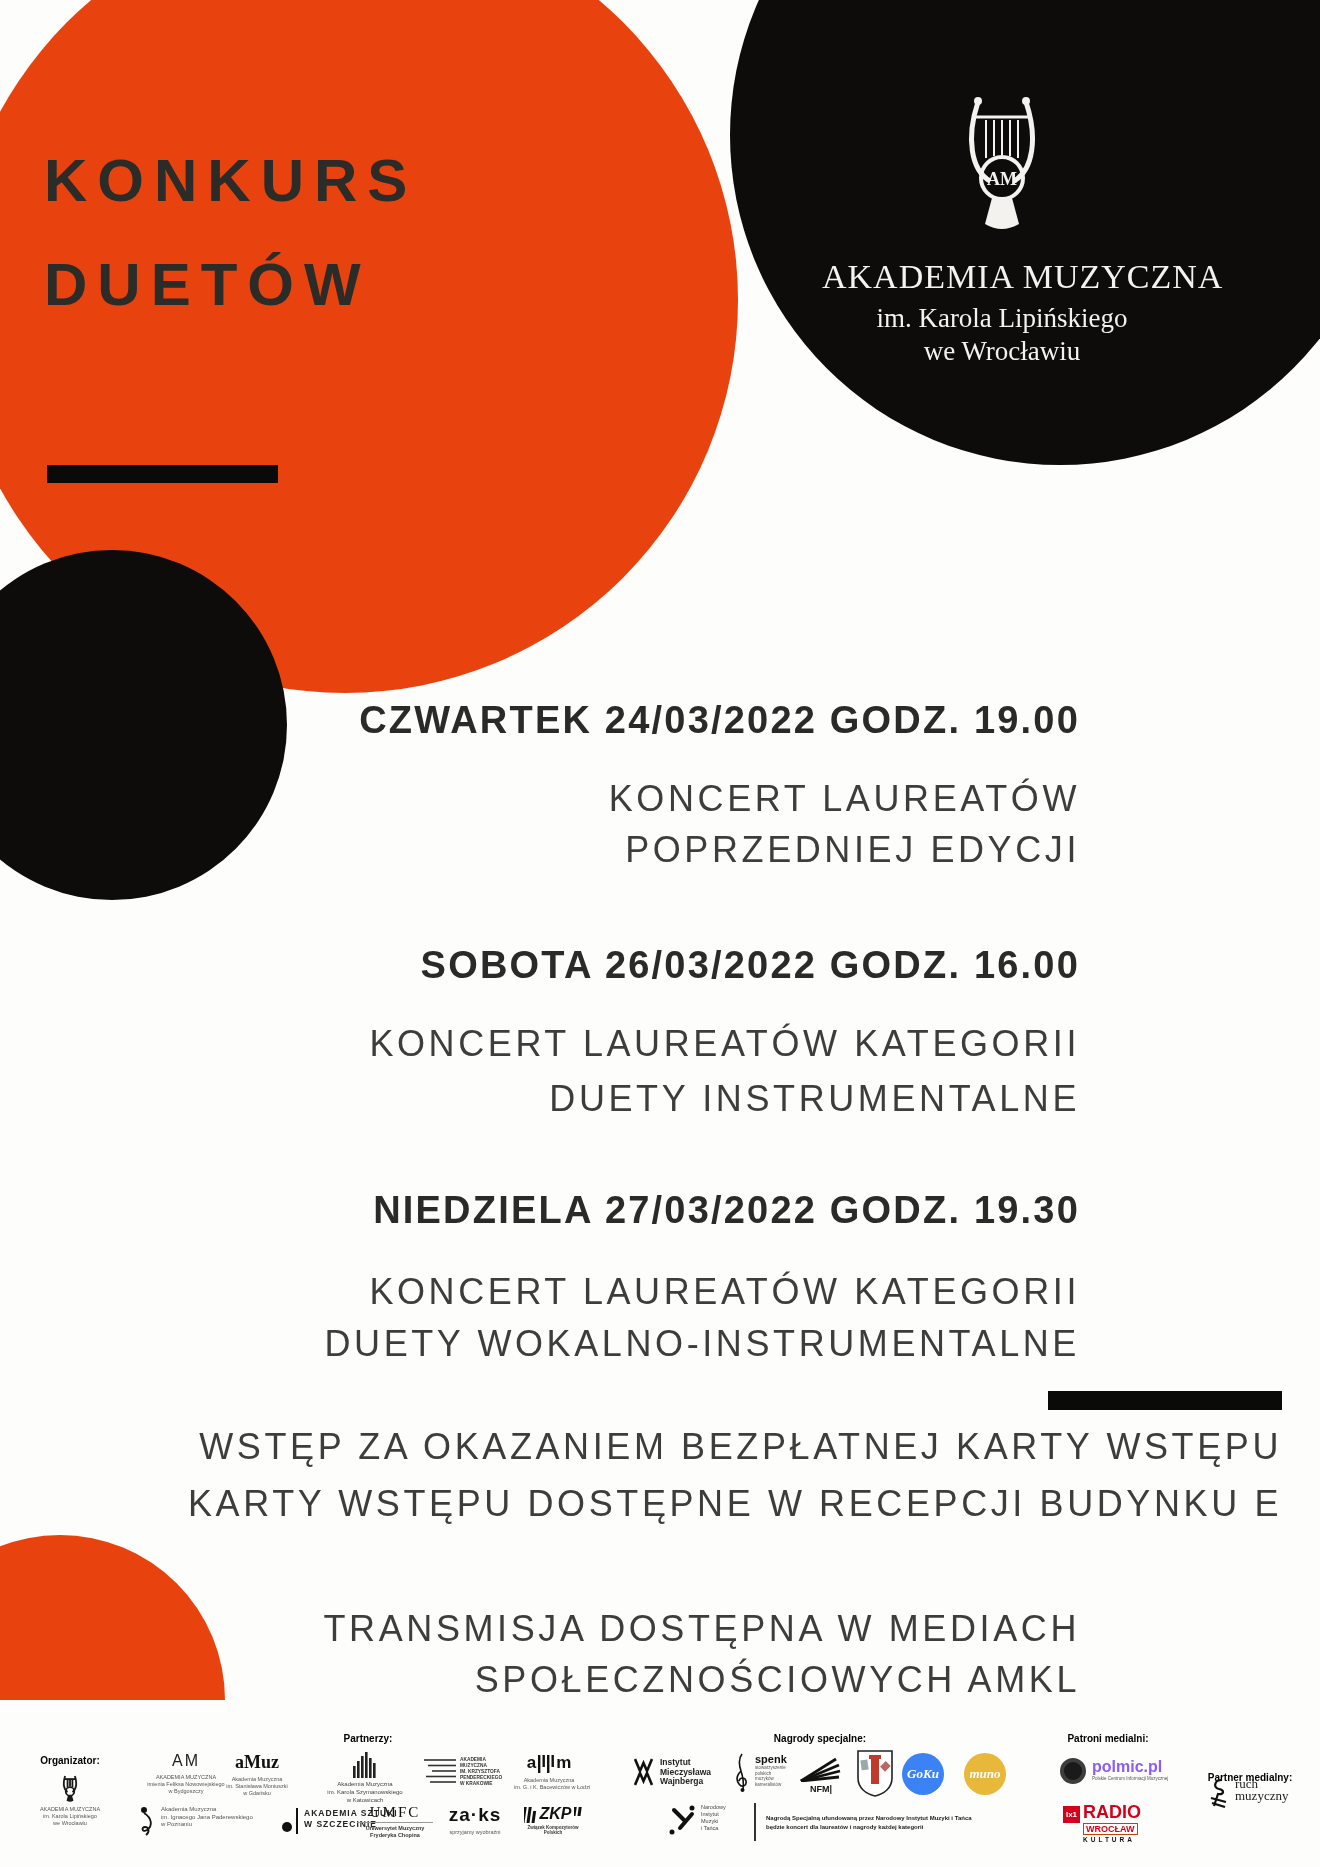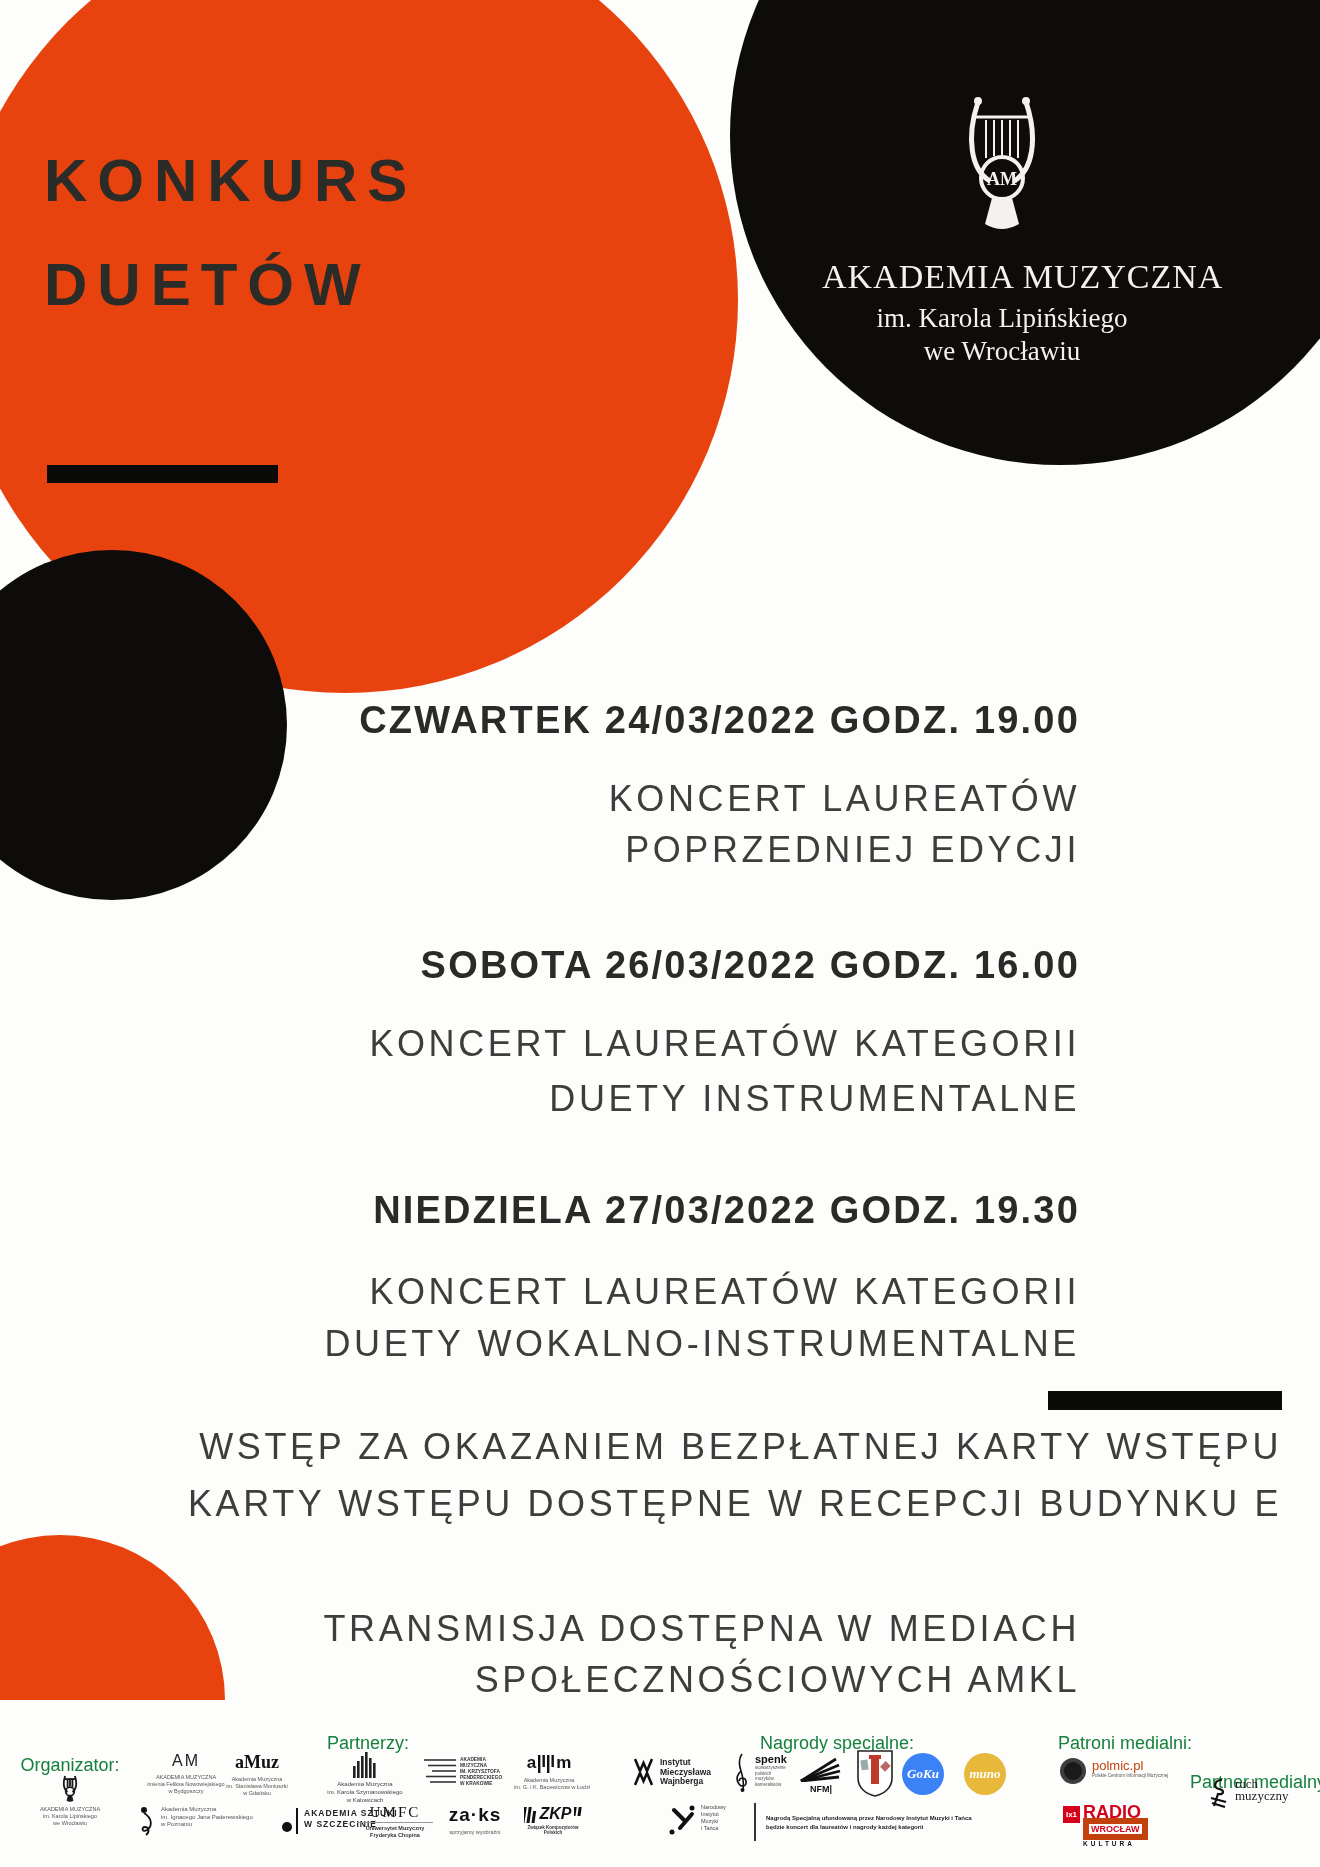--- a/index.html
+++ b/index.html
@@ -20,21 +20,21 @@
         font-family:"Liberation Serif",serif;white-space:nowrap;}
   .acad-name{top:258px;font-size:34px;letter-spacing:1px;}
   .acad-patron{top:303px;font-size:27px;}
   .acad-city{top:336px;font-size:27px;}
   .sline{position:absolute;right:240px;text-align:right;white-space:nowrap;}
   .sline.wide{right:38px;}
   .hdr{font-size:38px;font-weight:700;letter-spacing:2.2px;color:#2A2A28;}
   .bd{font-size:36px;font-weight:300;letter-spacing:3.6px;color:#3D3D3B;}
   .footer{position:absolute;left:0;top:1700px;width:1320px;height:167px;background:#fdfdfc;}
   .fg{position:absolute;text-align:center;color:#3a3a3a;}
-  .flab{font-size:18px;font-weight:400;color:#15803d;white-space:nowrap;}
+  .flab{font-size:10px;font-weight:700;color:#000000;white-space:nowrap;}
   .micro{font-size:5.5px;line-height:7px;color:#555;white-space:nowrap;}
   .micro2{font-size:6px;line-height:8px;color:#555;white-space:nowrap;}
   .row{display:flex;align-items:flex-start;text-align:left;}
   .badge{position:absolute;width:42px;height:42px;border-radius:50%;color:#fff;
          font-family:"Liberation Serif",serif;font-style:italic;font-weight:700;
          display:flex;align-items:center;justify-content:center;font-size:13px;}
   .donut{width:26px;height:26px;border-radius:50%;background:#1a1a1a;
          border:4px solid #3d3d3d;box-sizing:border-box;}
   svg{display:block;}
 </style>
@@ -246,30 +246,30 @@
       <rect x="25" y="12" width="7" height="8" fill="#b66" transform="rotate(45 28 16)"></rect>
     </svg>
 
     <div class="badge" style="left:902px;top:53px;background:#3b82f6">GoKu</div>
     <div class="badge" style="left:964px;top:53px;background:#E8B83A">muno</div>
 
     <div class="fg flab" style="left:1058px;top:33px;width:100px">Patroni medialni:</div>
     <div class="fg row" style="left:1060px;top:58px">
       <div class="donut"></div>
       <div style="margin-left:6px;text-align:left">
-        <div style="font-size:13px;font-weight:400;color:#c2410c">polmic.pl</div>
+        <div style="font-size:16px;font-weight:700;color:#8b5cf6">polmic.pl</div>
         <div style="font-size:4.5px;color:#555">Polskie Centrum Informacji Muzycznej</div>
       </div>
     </div>
 
     <div class="fg row" style="left:1063px;top:106px">
       <div style="width:17px;height:17px;background:#D6001C;color:#fff;font-size:8px;font-weight:700;display:flex;align-items:center;justify-content:center">Ix1</div>
       <div style="margin-left:3px;text-align:left">
         <div style="font-size:18px;line-height:12px;font-weight:900;color:#D6001C">RADIO</div>
-        <div style="font-size:9px;line-height:10px;font-weight:800;color:#D6001C;border:6px solid #c2410c;padding:0 2px;display:inline-block">WROCŁAW</div>
+        <div style="font-size:9px;line-height:10px;font-weight:800;color:#D6001C;border:1px solid #c2410c;padding:0 2px;display:inline-block">WROCŁAW</div>
         <div style="font-size:6.5px;letter-spacing:3px;font-weight:700;color:#111">KULTURA</div>
       </div>
     </div>
 
     <div class="fg flab" style="left:1190px;top:72px;width:120px">Partner medialny:</div>
     <div class="fg row" style="left:1208px;top:78px">
       <svg width="22" height="30" viewBox="0 0 22 30">
         <path d="M14 2 C6 2 5 10 11 11 C17 12 16 17 10 16 L6 28 M3 20 L18 24 M4 25 L17 29" stroke="#111" stroke-width="2.2" fill="none"></path>
       </svg>
       <div style="margin-left:5px;text-align:left;font-family:'Liberation Serif',serif;font-size:13px;line-height:12px;color:#222">

